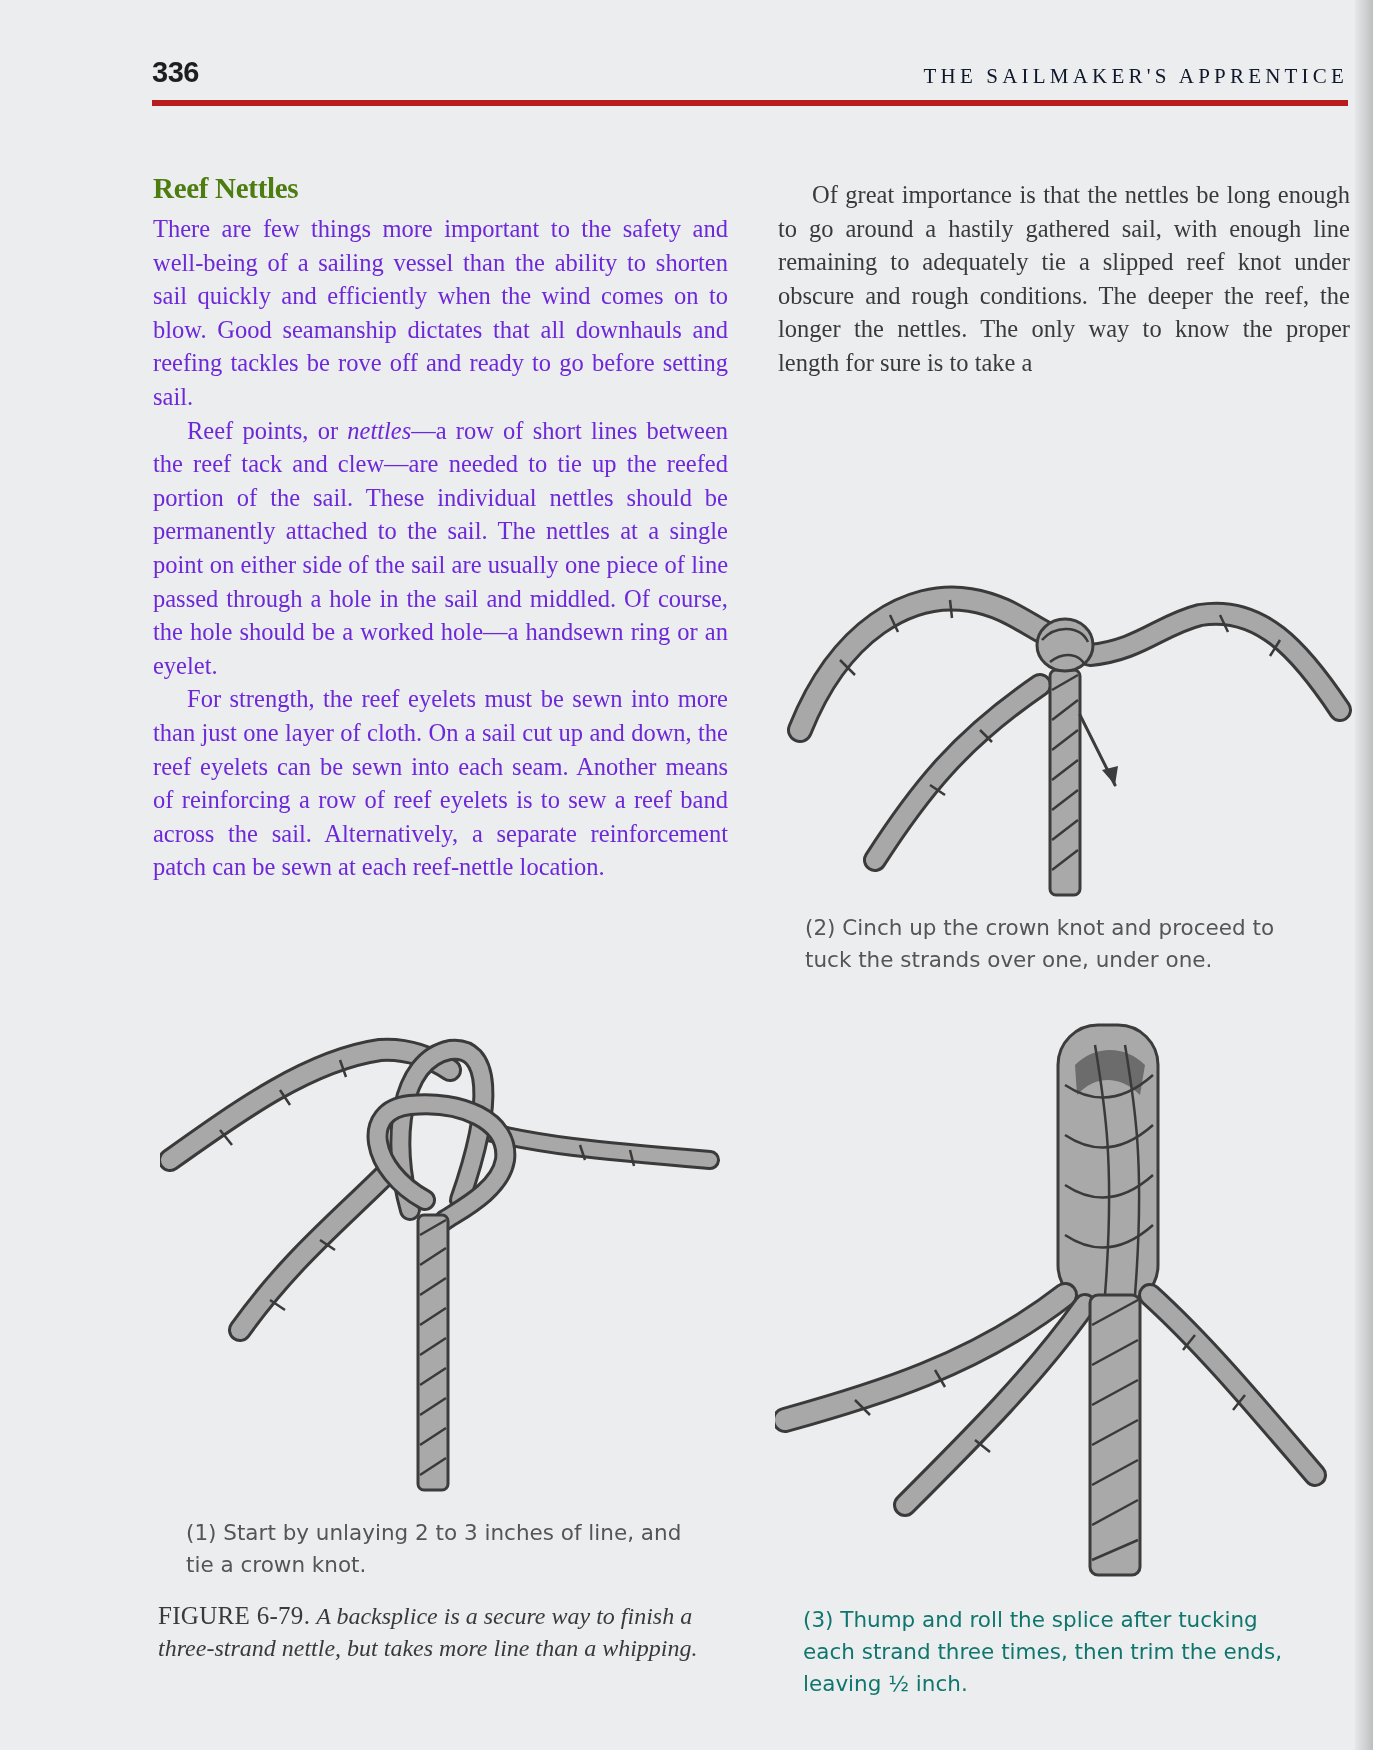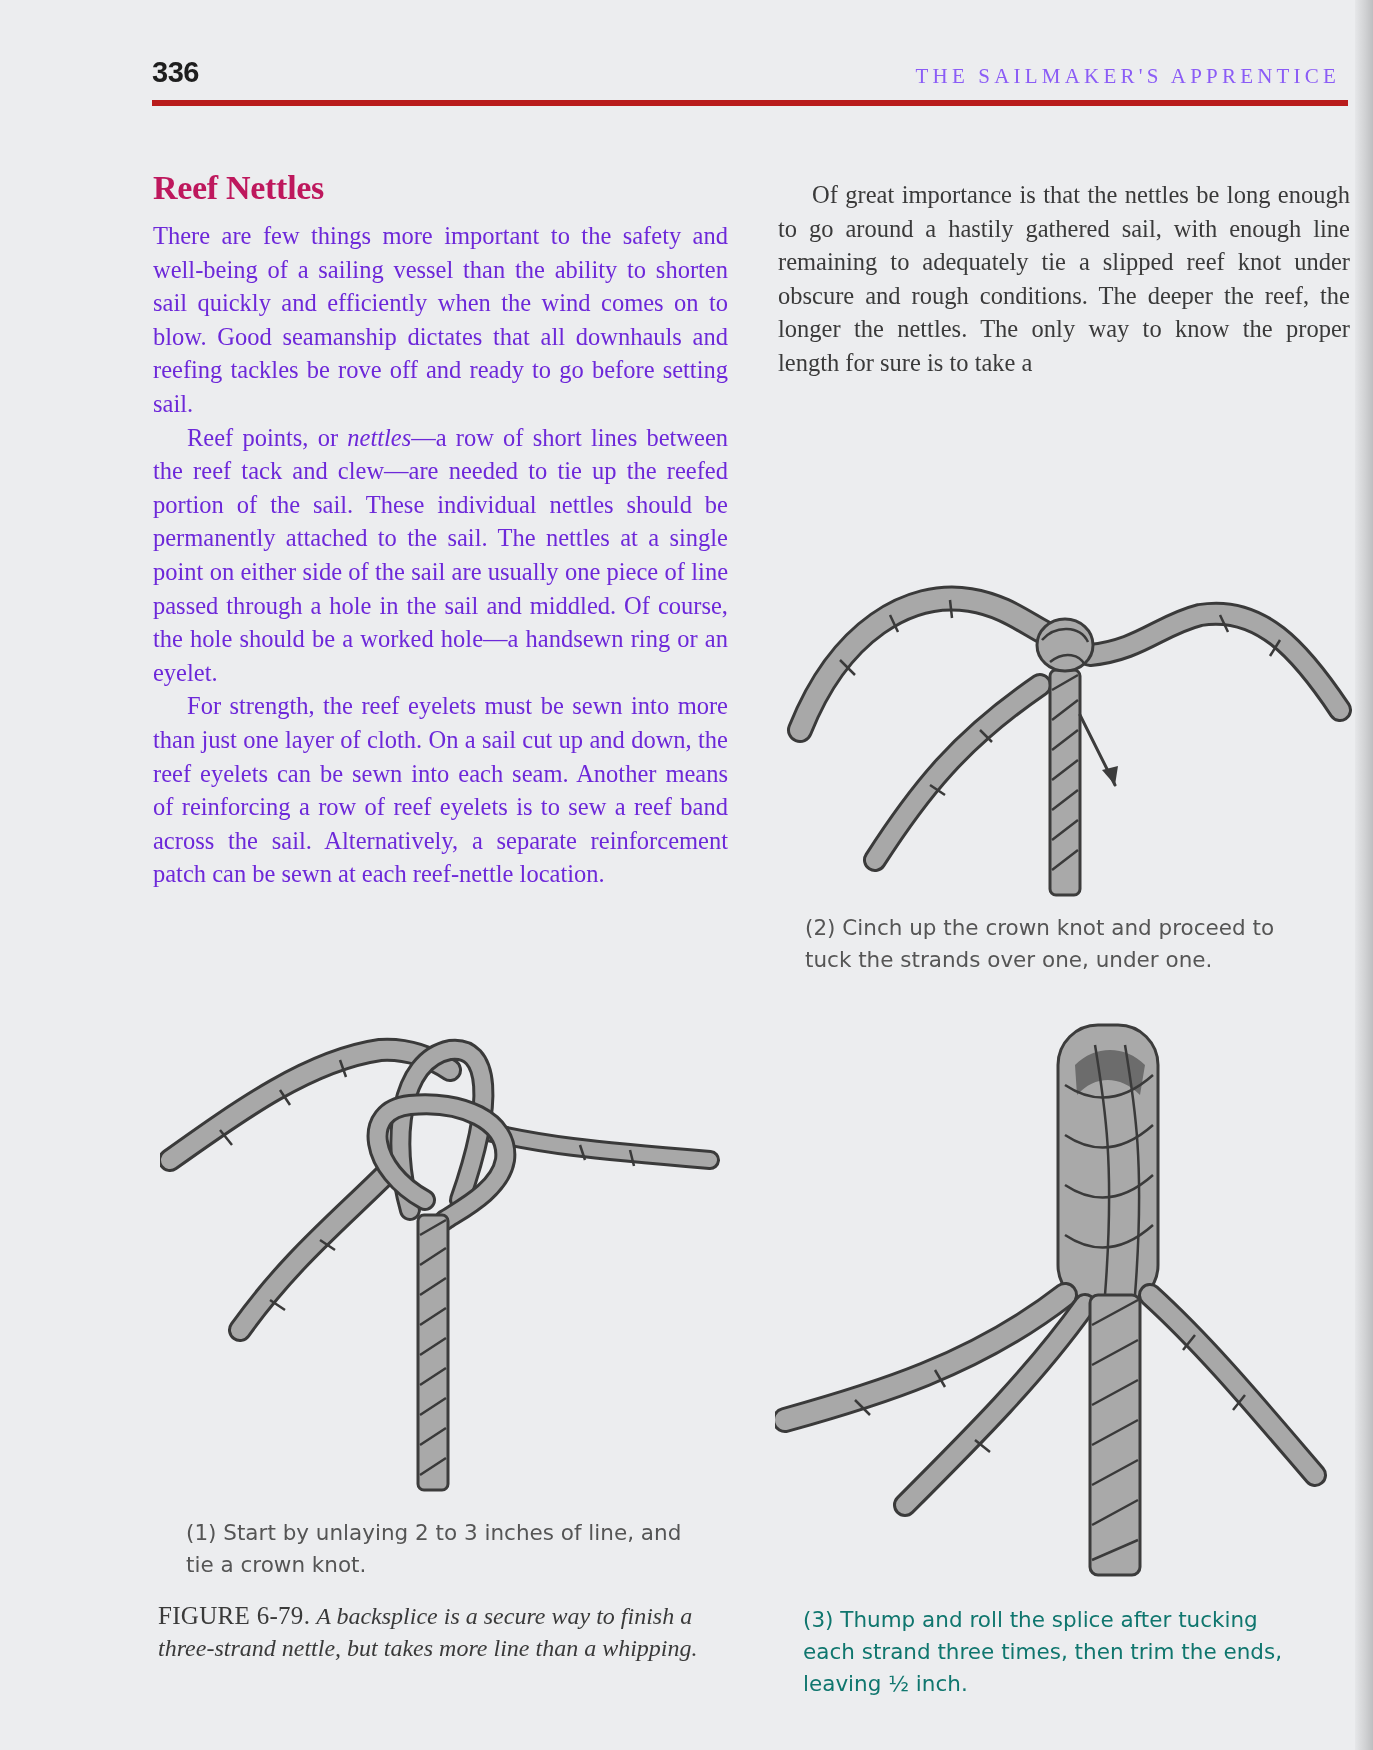--- a/index.html
+++ b/index.html
@@ -17,29 +17,29 @@
     .running-head {
       position: absolute; left: 152px; top: 54px; width: 1196px; height: 46px;
       border-bottom: 6px solid #b91c1c;
     }
     .page-number {
       position: absolute; left: 0; top: 2px;
       font-family: "Liberation Sans", sans-serif; font-weight: bold;
       font-size: 29px; color: #1e1e1e; letter-spacing: -0.5px;
     }
     .book-title {
-      position: absolute; right: 8px; top: 10px;
-      font-size: 21px; letter-spacing: 4.2px; color: #8b5cf6;
+      position: absolute; right: 0; top: 10px;
+      font-size: 21px; letter-spacing: 4.2px; color: #0f172a;
     }
     .col { position: absolute; }
     .col-left { left: 153px; top: 168px; width: 575px; }
     .col-right { left: 778px; top: 178px; width: 572px; }
     .heading {
-      font-size: 34px; font-weight: bold; color: #be185d;
-      margin: 0 0 11px 0; line-height: 40px; letter-spacing: -0.3px;
+      font-size: 29px; font-weight: bold; color: #4d7c0f;
+      margin: 0 0 4px 0; line-height: 40px; letter-spacing: -0.3px;
     }
     .para {
       font-size: 24.5px; line-height: 33.6px; margin: 0;
       text-align: justify; color: #6d28d9;
     }
     .para.indent { text-indent: 34px; }
     .col-right .para { color: #3a3a3a; }
     .figure { position: absolute; }
     .caption {
       position: absolute;

